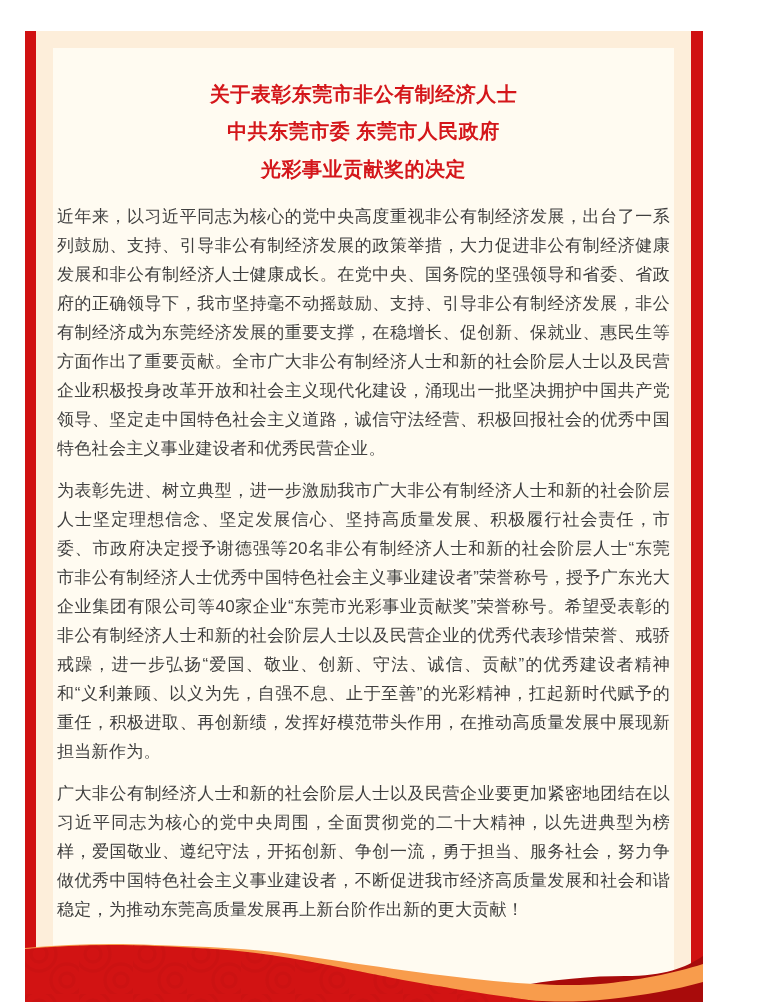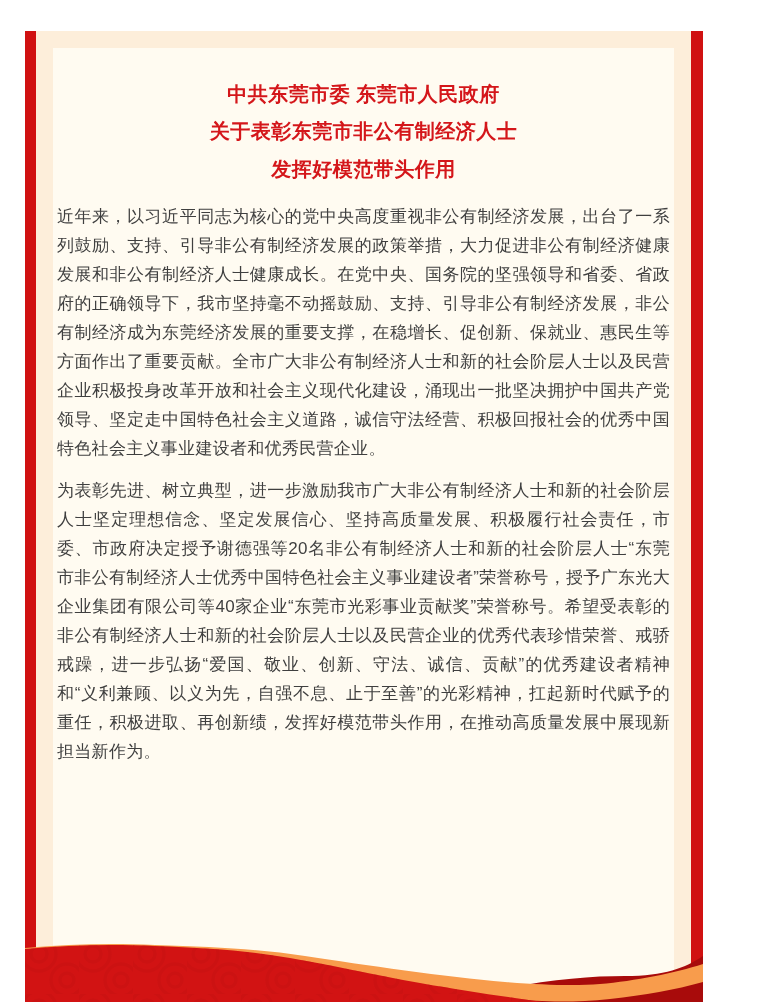--- a/index.html
+++ b/index.html
@@ -60,28 +60,29 @@
     display:block;
   }
 </style>
 </head>
 <body>
 
 <div class="card">
   <div class="content">
 
     <div class="doc-title">
+      <div>关于表彰东莞市非公有制经济人士</div>
       <div>中共东莞市委  东莞市人民政府</div>
-      <div>关于表彰东莞市非公有制经济人士</div>
-      <div>发挥好模范带头作用</div>
+      <div>光彩事业贡献奖的决定</div>
     </div>
 
     <div class="doc-body">
       <p>近年来，以习近平同志为核心的党中央高度重视非公有制经济发展，出台了一系列鼓励、支持、引导非公有制经济发展的政策举措，大力促进非公有制经济健康发展和非公有制经济人士健康成长。在党中央、国务院的坚强领导和省委、省政府的正确领导下，我市坚持毫不动摇鼓励、支持、引导非公有制经济发展，非公有制经济成为东莞经济发展的重要支撑，在稳增长、促创新、保就业、惠民生等方面作出了重要贡献。全市广大非公有制经济人士和新的社会阶层人士以及民营企业积极投身改革开放和社会主义现代化建设，涌现出一批坚决拥护中国共产党领导、坚定走中国特色社会主义道路，诚信守法经营、积极回报社会的优秀中国特色社会主义事业建设者和优秀民营企业。</p>
       <p>为表彰先进、树立典型，进一步激励我市广大非公有制经济人士和新的社会阶层人士坚定理想信念、坚定发展信心、坚持高质量发展、积极履行社会责任，市委、市政府决定授予谢德强等20名非公有制经济人士和新的社会阶层人士“东莞市非公有制经济人士优秀中国特色社会主义事业建设者”荣誉称号，授予广东光大企业集团有限公司等40家企业“东莞市光彩事业贡献奖”荣誉称号。希望受表彰的非公有制经济人士和新的社会阶层人士以及民营企业的优秀代表珍惜荣誉、戒骄戒躁，进一步弘扬“爱国、敬业、创新、守法、诚信、贡献”的优秀建设者精神和“义利兼顾、以义为先，自强不息、止于至善”的光彩精神，扛起新时代赋予的重任，积极进取、再创新绩，发挥好模范带头作用，在推动高质量发展中展现新担当新作为。</p>
+      <p>广大非公有制经济人士和新的社会阶层人士以及民营企业要更加紧密地团结在以习近平同志为核心的党中央周围，全面贯彻党的二十大精神，以先进典型为榜样，爱国敬业、遵纪守法，开拓创新、争创一流，勇于担当、服务社会，努力争做优秀中国特色社会主义事业建设者，不断促进我市经济高质量发展和社会和谐稳定，为推动东莞高质量发展再上新台阶作出新的更大贡献！</p>
     </div>
 
   </div>
 </div>
 
 <svg class="wave" viewBox="0 0 678 62" preserveAspectRatio="none" aria-hidden="true">
   <defs>
     <pattern id="swirls" width="54" height="54" patternUnits="userSpaceOnUse">
       <g fill="none" stroke="#c40f10" stroke-width="3.5" opacity="0.75">
         <circle cx="14" cy="14" r="17"></circle>

